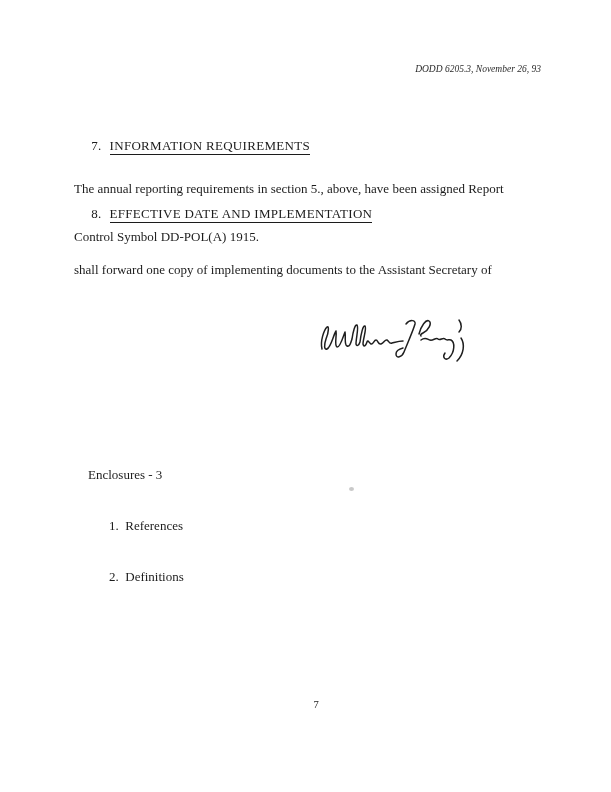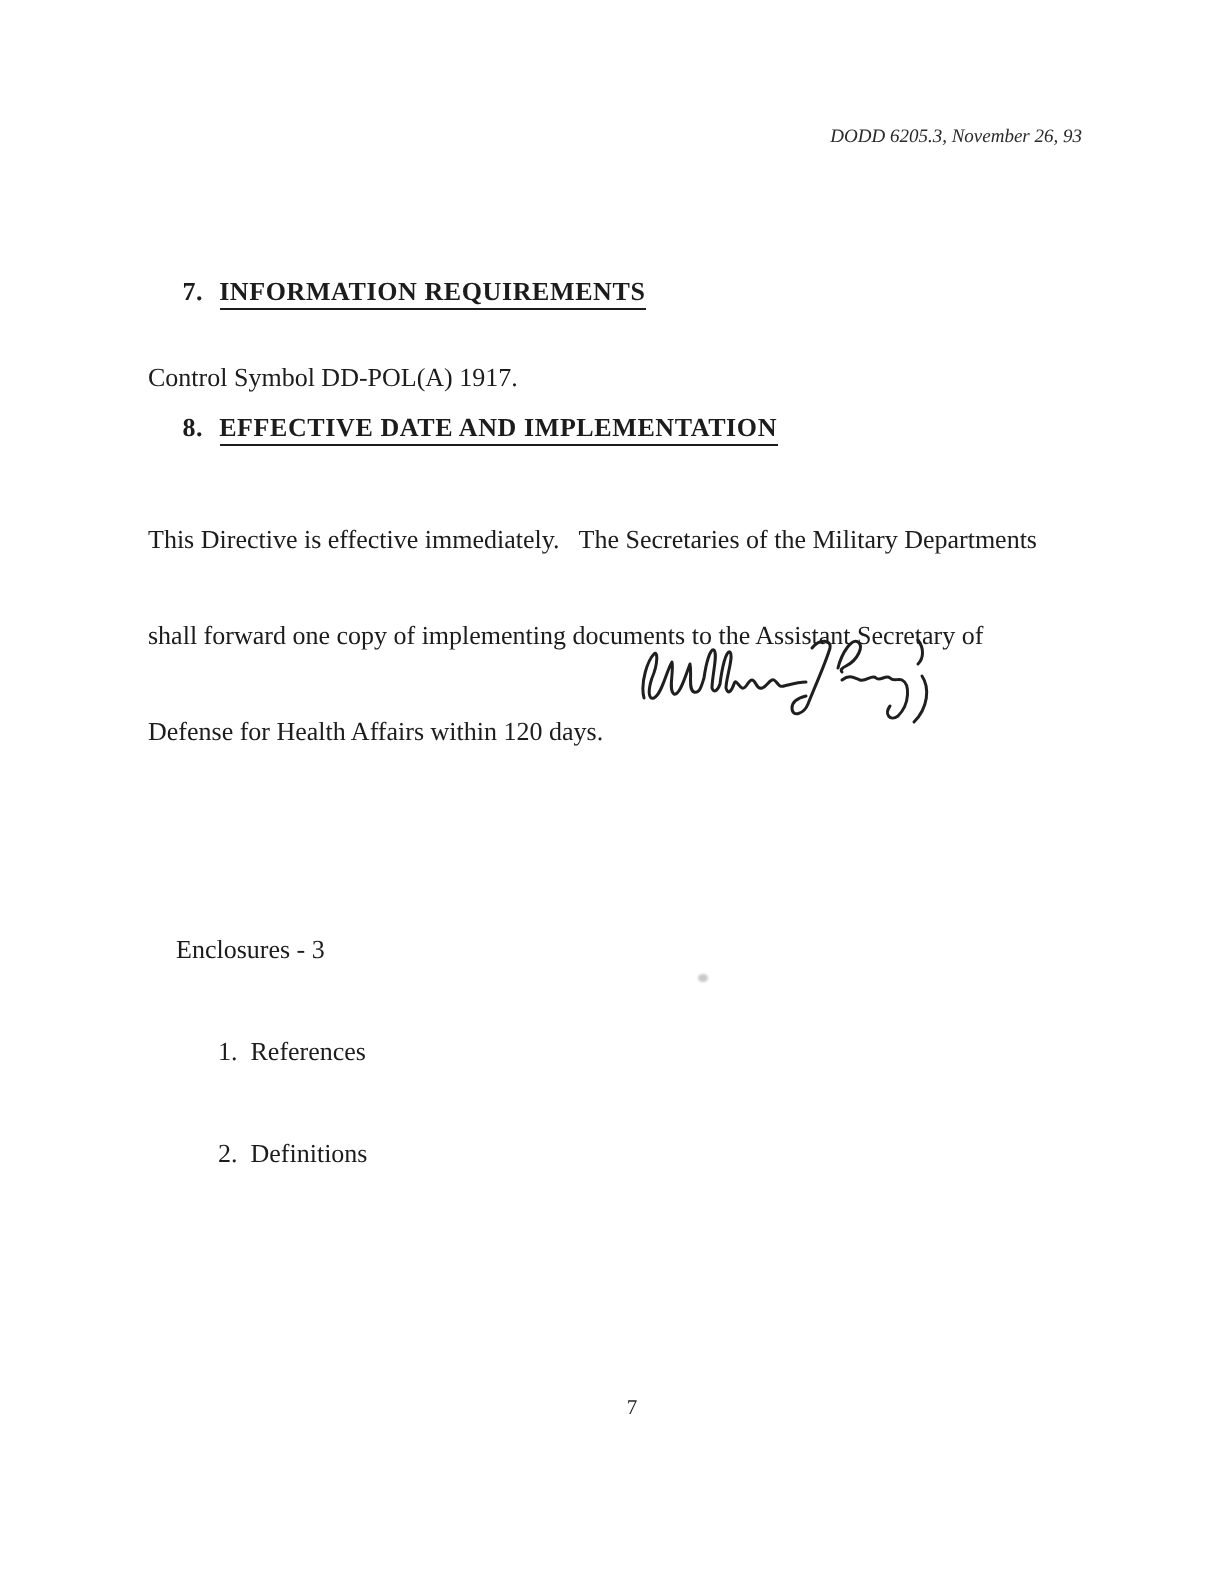--- a/index.html
+++ b/index.html
@@ -21,21 +21,20 @@
     font-size: 9.5px;
     color: #2a2a2a;
     white-space: pre;
   }
   .section-heading {
     position: absolute;
     left: 77px;
     font-size: 13px;
     letter-spacing: 0.3px;
     white-space: pre;
-    font-weight: bold;
   }
   .sec7-heading { top: 122px; }
   .sec8-heading { top: 190px; }
   .section-heading .sec-number { margin-right: 8px; }
   .section-heading .sec-title {
     border-bottom: 1px solid #1c1c1c;
     padding-bottom: 1px;
   }
   .para {
     position: absolute;
@@ -94,31 +93,30 @@
 
 <div class="page">
 
   <div class="header-ref">DODD 6205.3, November 26, 93</div>
 
   <div class="section-heading sec7-heading">
     <span class="sec-number">7.</span><span class="sec-title">INFORMATION REQUIREMENTS</span>
   </div>
 
   <div class="para sec7-body">
-    <div class="body-line">Control Symbol DD-POL(A) 1917.</div>
+    <div class="body-line">The annual reporting requirements in section 5., above, have been assigned Report</div>
+    <div class="body-line">Control Symbol DD-POL(A) 1915.</div>
   </div>
 
   <div class="section-heading sec8-heading">
     <span class="sec-number">8.</span><span class="sec-title">EFFECTIVE DATE AND IMPLEMENTATION</span>
   </div>
 
   <div class="para sec8-body">
-    <div class="body-line">This Directive is effective immediately.   The Secretaries of the Military Departments</div>
     <div class="body-line">shall forward one copy of implementing documents to the Assistant Secretary of</div>
-    <div class="body-line">Defense for Health Affairs within 120 days.</div>
   </div>
 
   <svg class="signature-svg" width="158" height="58" viewBox="0 0 158 58">
     <g fill="none" stroke="#1f1f1f" stroke-width="1.5" stroke-linecap="round" stroke-linejoin="round">
 
       <path d="M4,38 C2,30 6,19 9,16 C11,14 11,21 8,28 C6,34 6,39 9,38 C13,36 15,25 18,20 C19,25 16,34 19,36 C22,37 25,26 27,21 C28,26 26,34 29,35 C32,36 33,31 34,28
                C35,21 37,13 39,14 C41,16 38,27 38,33 C39,36 41,34 42,31
                C43,23 45,14 47,15 C49,17 45,28 45,33 C46,37 48,34 49,31
                C50,28 51,32 53,33 C55,34 56,29 58,29 C60,29 60,34 63,33 C66,32 67,28 69,29 C71,30 71,33 74,32 C78,31 81,30 85,30"></path>
 

